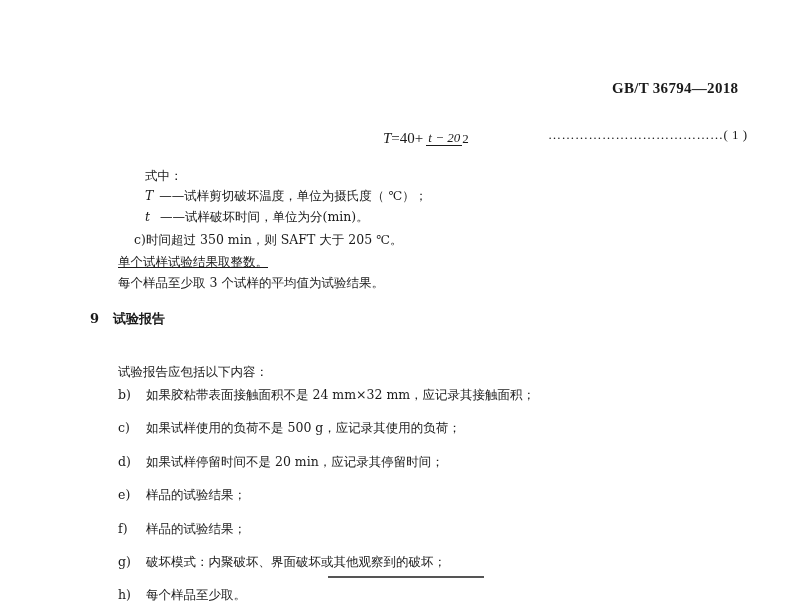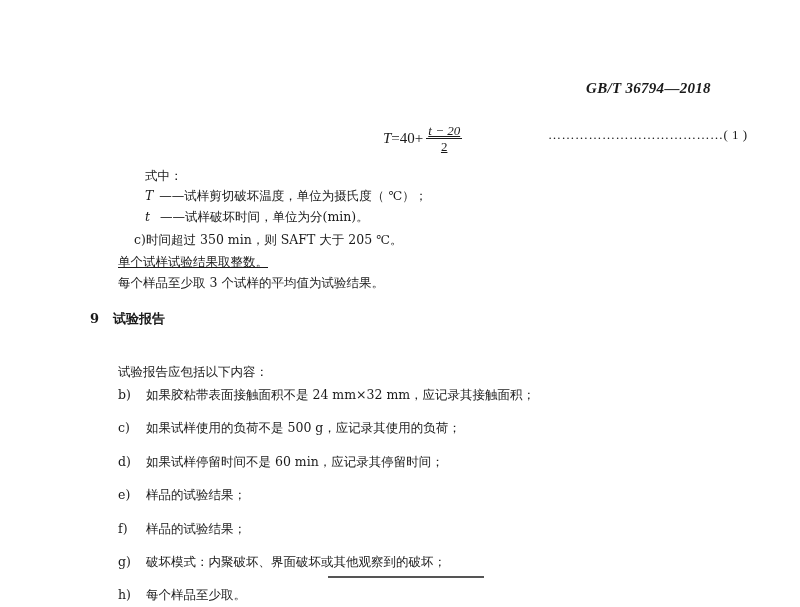--- a/index.html
+++ b/index.html
@@ -1,22 +1,22 @@
 <!DOCTYPE html>
 <html><head>
 <meta charset="utf-8">
 <style>
   html, body { margin: 0; padding: 0; background: #ffffff; }
   body { width: 800px; height: 607px; position: relative; overflow: hidden;
          font-family: "DejaVu Serif", "Liberation Serif", serif; color: #1a1a1a; }
   .abs { position: absolute; white-space: nowrap; }
-  .header-code { left: 586px; top: 80px; font-family: "Liberation Serif", serif; font-weight: bold; font-size: 15px; letter-spacing: 0.3px; font-style: italic; }
+  .header-code { left: 612px; top: 80px; font-family: "Liberation Serif", serif; font-weight: bold; font-size: 15px; letter-spacing: 0.3px; }
   .formula { left: 383px; top: 118px; height: 40px; font-family: "Liberation Serif", serif; font-size: 15px; display: flex; align-items: center; }
   .formula .it { font-style: italic; }
-  .frac { display: inline-flex; flex-direction: column; align-items: center; margin-left: 3px; font-size: 13px; line-height: 15px; text-decoration: underline; }
+  .frac { display: inline-flex; flex-direction: row; align-items: center; margin-left: 3px; font-size: 13px; line-height: 15px; }
   .frac .num { border-bottom: 1px solid #1a1a1a; padding: 0 2px; }
   .eqnum { left: 548px; top: 127px; font-family: "Liberation Serif", serif; font-size: 13px; letter-spacing: 0.5px; }
   .line { font-size: 12.5px; line-height: 20px; margin-top: 12px; }
   .sec { font-weight: bold; font-size: 13px; }
   .bottom-rule { left: 328px; top: 576px; width: 156px; height: 2px; background: #555; }
   .it { font-style: italic; }
 </style>
 </head>
 <body>
 
@@ -50,20 +50,20 @@
 
 <div class="abs sec" style="left:90px; top:310px;">
   <span style="margin-right:14px;">9</span><span>试验报告</span>
 </div>
 
 <div class="abs line" style="left:118px; top:350px;">试验报告应包括以下内容：</div>
 
 <div class="abs" style="left:118px; top:373px;">
   <div class="line" style="height:21.4px;"><span style="display:inline-block;width:28px;">b)</span><span>如果胶粘带表面接触面积不是 24 mm×32 mm，应记录其接触面积；</span></div>
   <div class="line" style="height:21.4px;"><span style="display:inline-block;width:28px;">c)</span><span>如果试样使用的负荷不是 500 g，应记录其使用的负荷；</span></div>
-  <div class="line" style="height:21.4px;"><span style="display:inline-block;width:28px;">d)</span><span>如果试样停留时间不是 60 min，应记录其停留时间；</span></div>
+  <div class="line" style="height:21.4px;"><span style="display:inline-block;width:28px;">d)</span><span>如果试样停留时间不是 20 min，应记录其停留时间；</span></div>
   <div class="line" style="height:21.4px;"><span style="display:inline-block;width:28px;">e)</span><span>样品的试验结果；</span></div>
   <div class="line" style="height:21.4px;"><span style="display:inline-block;width:28px;">f)</span><span>样品的试验结果；</span></div>
   <div class="line" style="height:21.4px;"><span style="display:inline-block;width:28px;">g)</span><span>破坏模式：内聚破坏、界面破坏或其他观察到的破坏；</span></div>
   <div class="line" style="height:21.4px;"><span style="display:inline-block;width:28px;">h)</span><span>每个样品至少取。</span></div>
 </div>
 
 <div class="abs bottom-rule"></div>
 
 </body></html>

